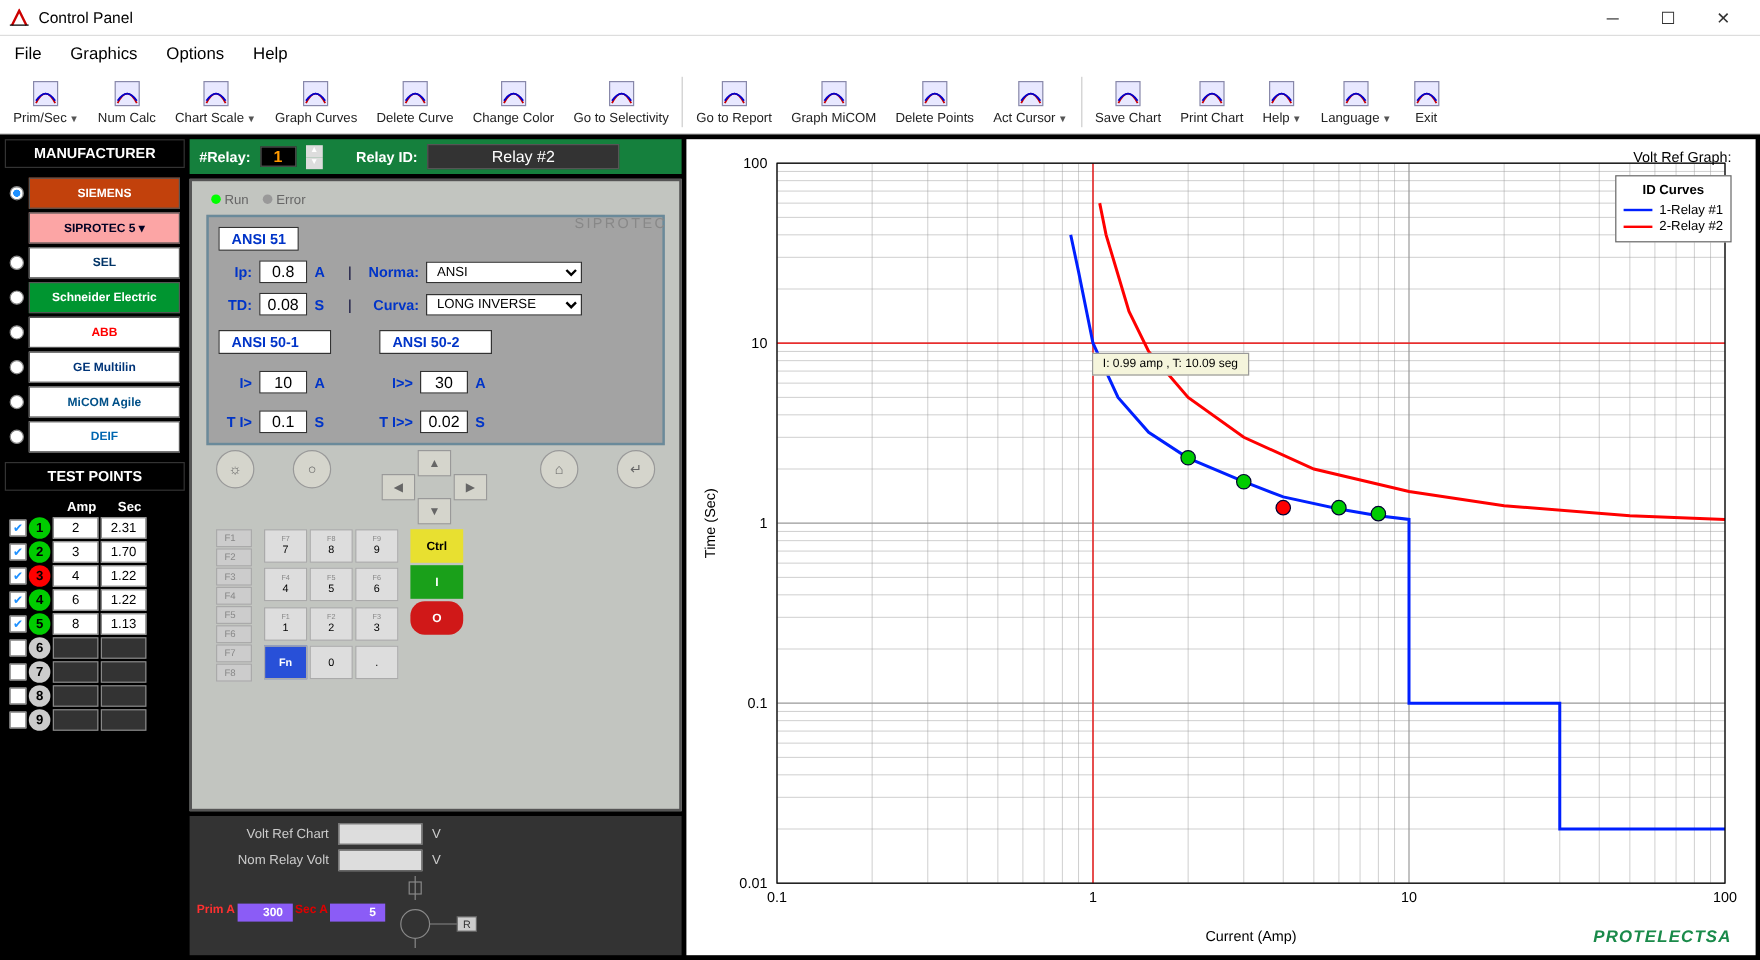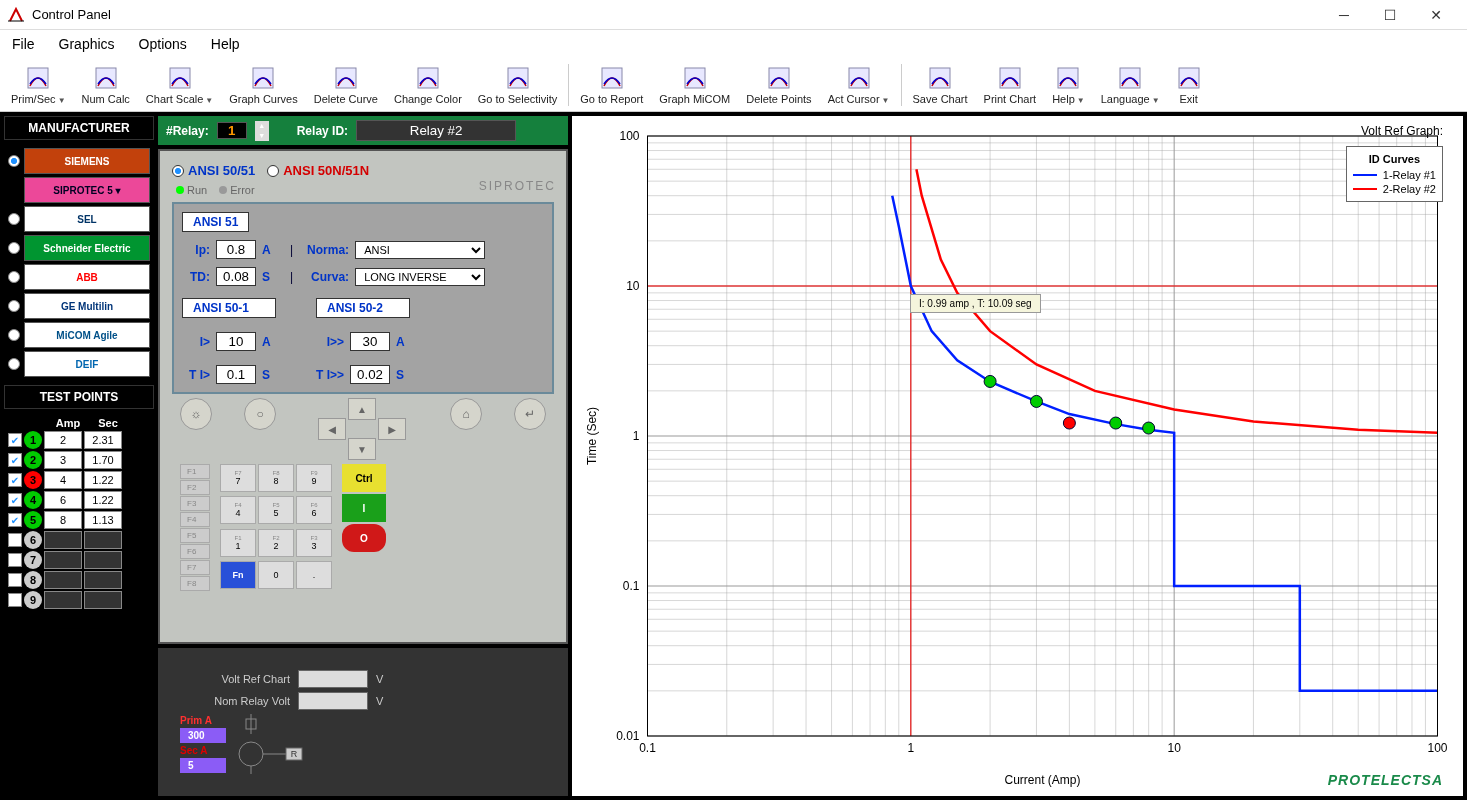--- a/index.html
+++ b/index.html
@@ -64,26 +64,26 @@
 .keypad-row{display:flex;gap:10px;margin-top:6px}
 .fkeys{display:flex;flex-direction:column;gap:1px;font-size:8px;color:#888}
 .fkeys div{padding:2px 6px;background:#ccc;border:1px solid #aaa;width:30px}
 .numpad{display:grid;grid-template-columns:repeat(3,36px);gap:2px}
 .numkey{height:28px;background:#ddd;border:1px solid #aaa;display:flex;flex-direction:column;align-items:center;justify-content:center;font-size:9px}
 .numkey .small{font-size:6px;color:#888}
 .numkey.fn{background:#2850d8;color:#fff;font-weight:bold}
 .ctrl-btns{display:flex;flex-direction:column;gap:2px}
 .ctrlbtn{width:44px;height:28px;display:flex;align-items:center;justify-content:center;font-size:10px;font-weight:bold}
 .ctrlbtn.yellow{background:#e8e030}.ctrlbtn.green{background:#1aa01a;color:#fff}.ctrlbtn.red{background:#d01818;color:#fff;border-radius:12px}
-.bottom-panel{background:#333;padding:22px;color:#ccc;font-size:11px}
+.bottom-panel{background:#333;padding:6px;color:#ccc;font-size:11px}
 .bp-row{display:flex;align-items:center;gap:8px;margin-bottom:4px}
 .bp-row label{width:110px;text-align:right}
 .bp-input{width:70px;height:18px;background:#ddd;border:1px solid #666}
 .formula-box{background:#fff;color:#000;padding:6px;font-size:10px;border:1px solid #666;width:220px}
-.prim-sec{display:flex;flex-direction:column;gap:2px;font-size:10px;font-weight:bold;text-align:left}
+.prim-sec{display:flex;flex-direction:row;gap:2px;font-size:10px;font-weight:bold;text-align:right}
 .prim-sec .lbl.red{color:#ff3030}.prim-sec .lbl.red2{color:#d00}
 .prim-sec .val{background:#8b5cf6;color:#fff;padding:2px 8px;width:46px}
 .bp-lower{display:flex;gap:10px;align-items:center}
 .circuit{width:80px;height:60px;position:relative}
 .rightcol{flex:1;background:#fff;position:relative;overflow:hidden}
 .chart-title{position:absolute;top:8px;right:20px;font-size:12px}
 .legend{position:absolute;top:30px;right:20px;border:1px solid #666;background:#fff;padding:6px;font-size:11px}
 .legend-title{font-weight:bold;text-align:center;margin-bottom:4px}
 .legend-item{display:flex;align-items:center;gap:6px;margin-top:2px}
 .legend-line{width:24px;height:2px}
@@ -279,21 +279,21 @@
 
 <div class="main">
   <div class="leftcol">
     <div class="panel-header">MANUFACTURER</div>
     <div class="mfr-list" id="mfr-list">
         <div class="mfr-row">
           <div class="mfr-radio sel"></div>
           <div class="mfr-logo" style="background:#c2410c;color:#fff;text-align:right;">SIEMENS</div>
         </div>
         <div class="mfr-row">
-          <div class="mfr-logo" style="background:#ec4899;color:#002;margin-left:16px">SIPROTEC 5 ▾</div>
+          <div class="mfr-logo" style="background:#fca5a5;color:#002;margin-left:16px">SIPROTEC 5 ▾</div>
         </div>
         <div class="mfr-row">
           <div class="mfr-radio"></div>
           <div class="mfr-logo" style="background:#fff;color:#003366;">SEL</div>
         </div>
         <div class="mfr-row">
           <div class="mfr-radio"></div>
           <div class="mfr-logo" style="background:#009530;color:#fff;">Schneider Electric</div>
         </div>
         <div class="mfr-row">
@@ -386,30 +386,20 @@
       <input value="1" style="">
       <div class="spinner">
           <div class="spinbtn">▲</div>
           <div class="spinbtn">▼</div>
         </div>
       <span style="margin-left:20px">Relay ID:</span>
       <input class="id-input" value="Relay #2" style="">
     </div>
 
     <div class="device">
-      <div class="device-top">
-        <div class="dradio blue">
-            <span class="rb sel"></span>
-            <span>ANSI 50/51</span>
-          </div>
-        <div class="dradio red">
-            <span class="rb"></span>
-            <span>ANSI 50N/51N</span>
-          </div>
-      </div>
       <div class="status-row">
         <span><span class="led green"></span><span>Run</span></span>
         <span><span class="led gray"></span><span>Error</span></span>
       </div>
       <div class="siprotec-label">SIPROTEC</div>
 
       <div class="lcd">
         <div class="lcd-title">ANSI 51</div>
         <div class="lcd-row">
           <label>Ip:</label>

